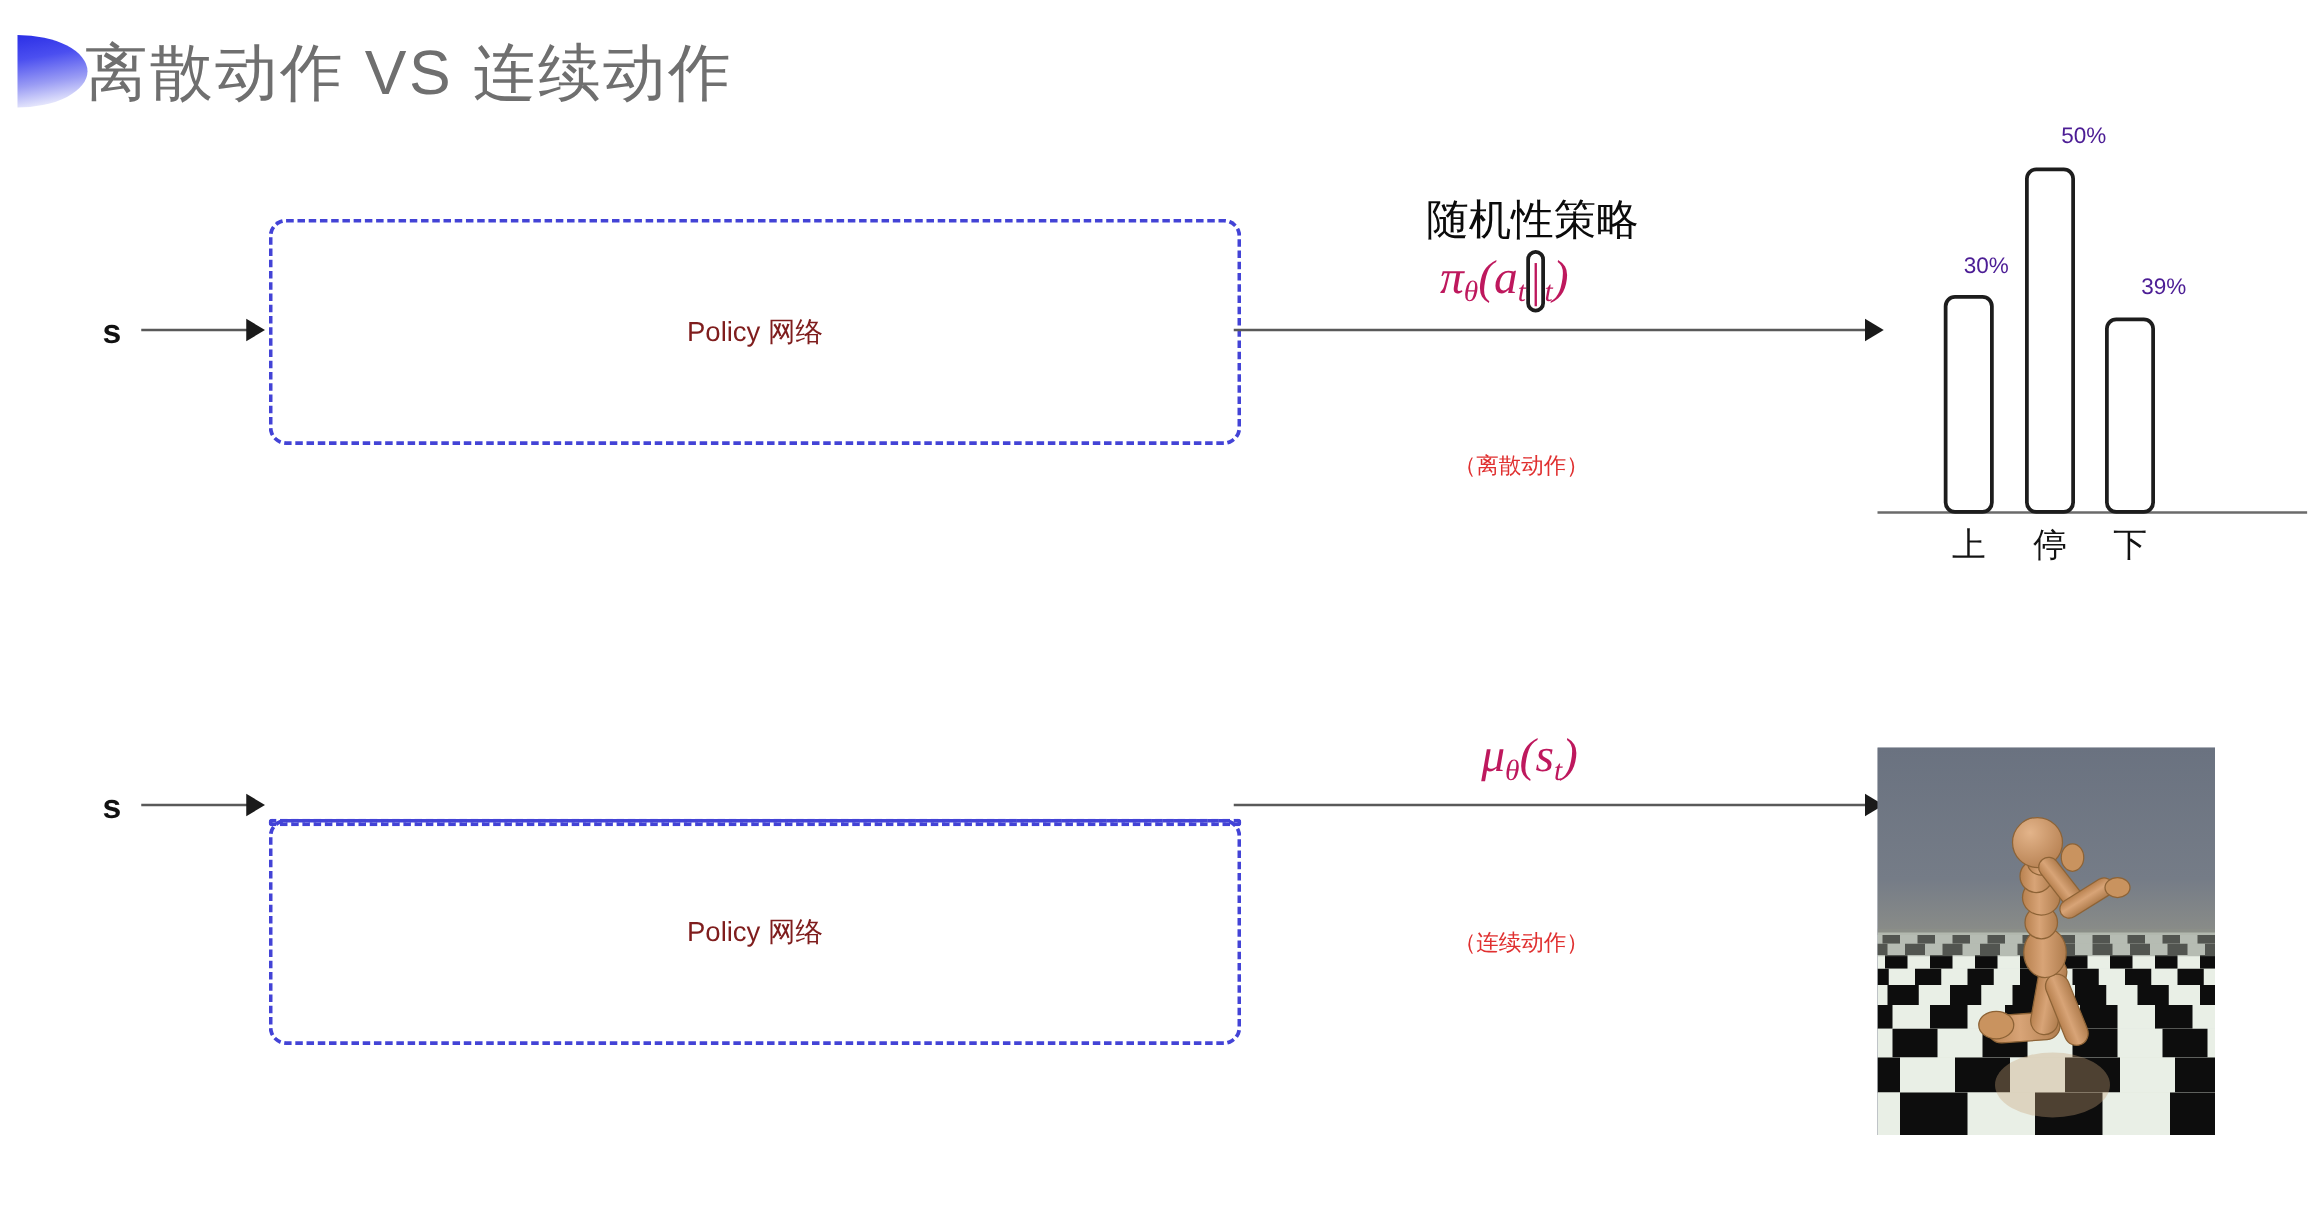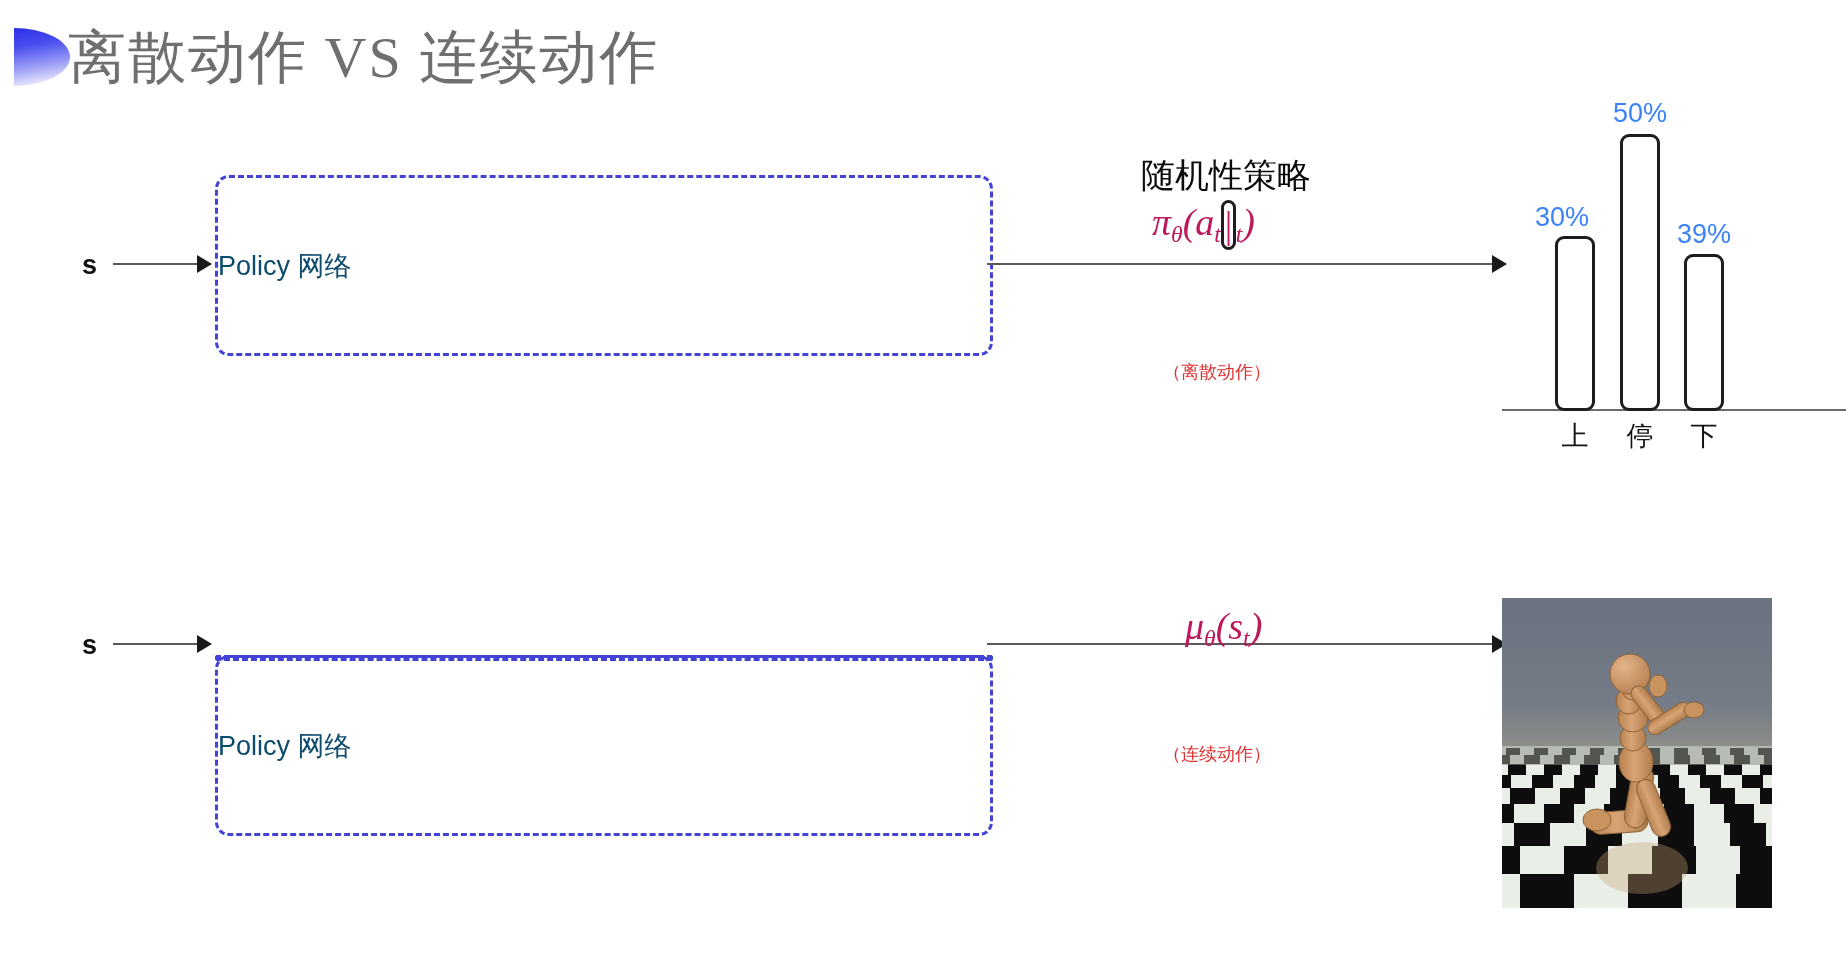--- a/index.html
+++ b/index.html
@@ -27,26 +27,25 @@
     width: 56px;
     height: 58px;
     border-top-right-radius: 56px 29px;
     border-bottom-right-radius: 56px 29px;
     background: linear-gradient(170deg, #2b2fe6 0%, #4b4ff0 30%, #9a9cf4 62%, #e6e7fc 88%, #f4f4fe 100%);
   }
   .title-text {
     position: absolute;
     left: 68px;
     top: 26px;
-    font-size: 58px;
+    font-size: 50px;
     line-height: 64px;
     letter-spacing: 2px;
     color: #6f6f6f;
     white-space: nowrap;
-    font-family: Liberation Serif, serif;
   }
 
   
   .s-label {
     position: absolute;
     font-size: 27px;
     font-weight: bold;
     color: #111111;
   }
 
@@ -66,25 +65,25 @@
 
   .policy-box {
     position: absolute;
     border: 3px dashed #4343d6;
     border-radius: 14px;
     background: transparent;
   }
   .policy-label {
     position: absolute;
     width: 100%;
-    text-align: left;
+    text-align: center;
     top: 50%;
     transform: translateY(-50%);
-    font-size: 27px;
-    color: #0c4a6e;
+    font-size: 22px;
+    color: #7f1d1d;
   }
 
   .policy-title {
     position: absolute;
     font-size: 34px;
     color: #0b0b0b;
     white-space: nowrap;
   }
   .policy-formula {
     position: absolute;
@@ -122,23 +121,23 @@
   }
   .bar {
     position: absolute;
     box-sizing: border-box;
     border: 3px solid #1d1d1d;
     border-radius: 9px;
     background: #ffffff;
   }
   .bar-value {
     position: absolute;
-    font-size: 27px;
-    color: #3b82f6;
-    text-align: center;
+    font-size: 18px;
+    color: #4c1d95;
+    text-align: right;
     white-space: nowrap;
   }
   .bar-cat {
     position: absolute;
     font-size: 27px;
     color: #131313;
     text-align: center;
     white-space: nowrap;
   }
 
@@ -203,21 +202,21 @@
   <div class="policy-box" style="left:215px; top:655px; width:772px; height:0px;"></div>
 
   <div class="policy-box" style="left:215px; top:655px; width:772px; height:175px;">
     <div class="policy-label">Policy 网络</div>
   </div>
 
   <div class="arrow-line" style="left:987px; top:643px; width:510px;"></div>
   <div class="arrow-head" style="left:1492px; top:635px;"></div>
 
 
-  <div class="policy-formula" style="left:1185px; top:583px;margin-top:21px;">
+  <div class="policy-formula" style="left:1185px; top:583px;">
     <span>μ</span><span class="sub">θ</span><span>(s</span><span class="sub">t</span><span>)</span>
   </div>
 
   <div class="policy-note" style="left:1163px; top:742px;">（连续动作）</div>
 
   <div class="sim-figure" style="left:1502px; top:598px; width:270px; height:310px;">
     <svg width="270" height="310" viewBox="0 0 270 310">
       <defs>
         <linearGradient id="sky" x1="0" y1="0" x2="0" y2="1">
           <stop offset="0%" stop-color="#6a7280"></stop>

